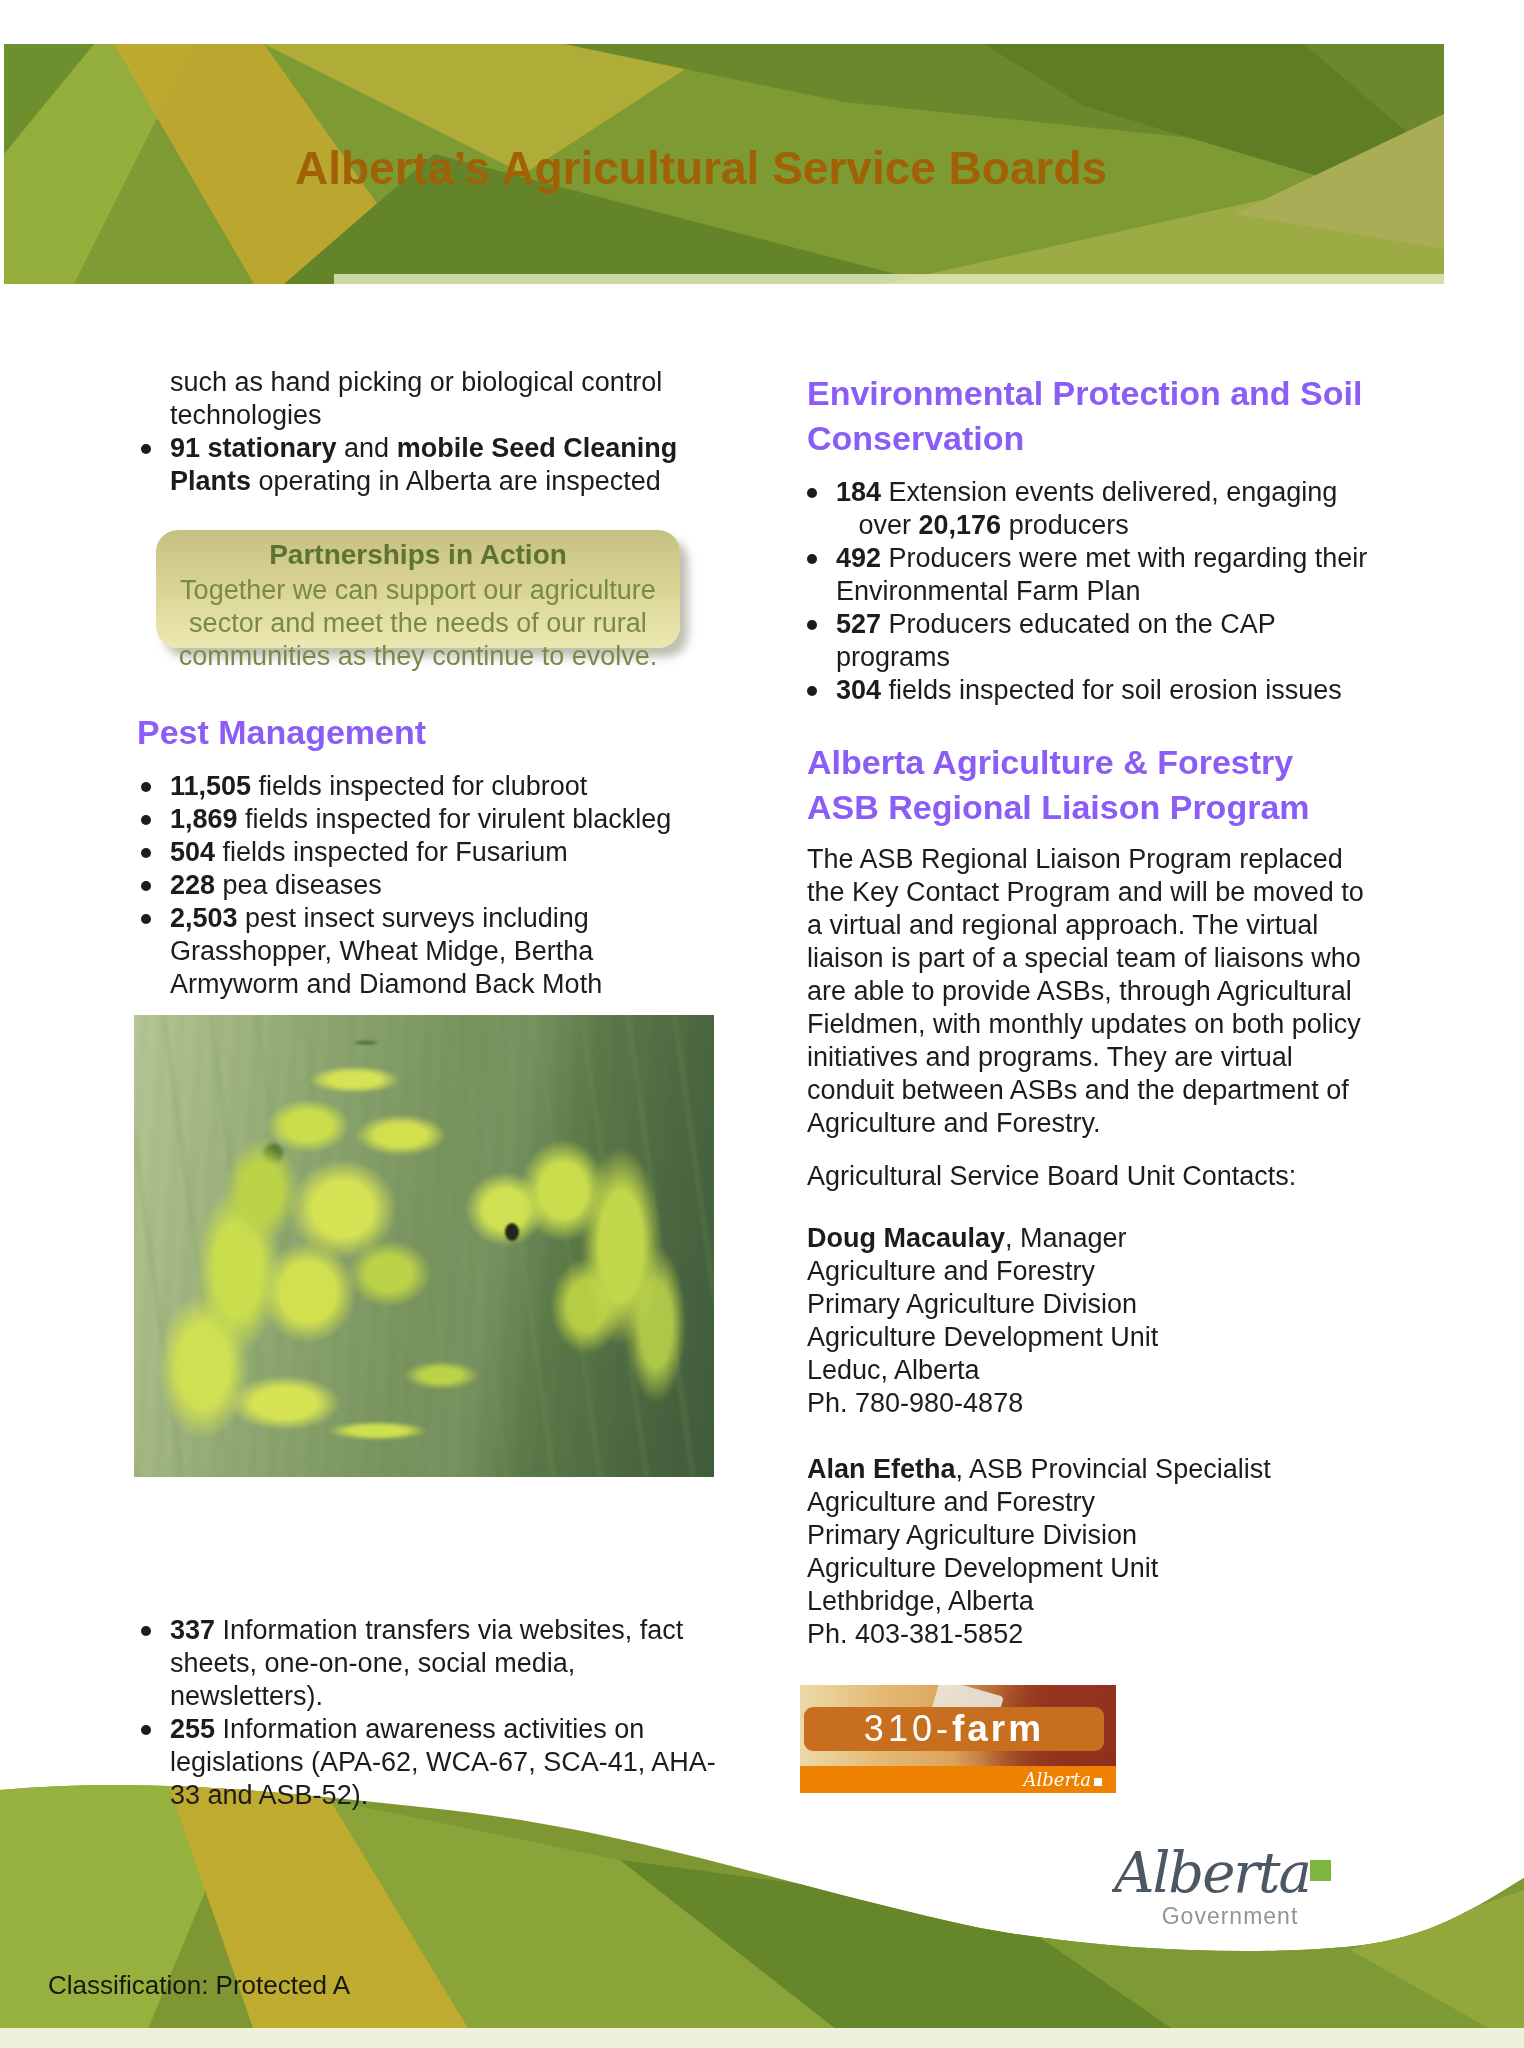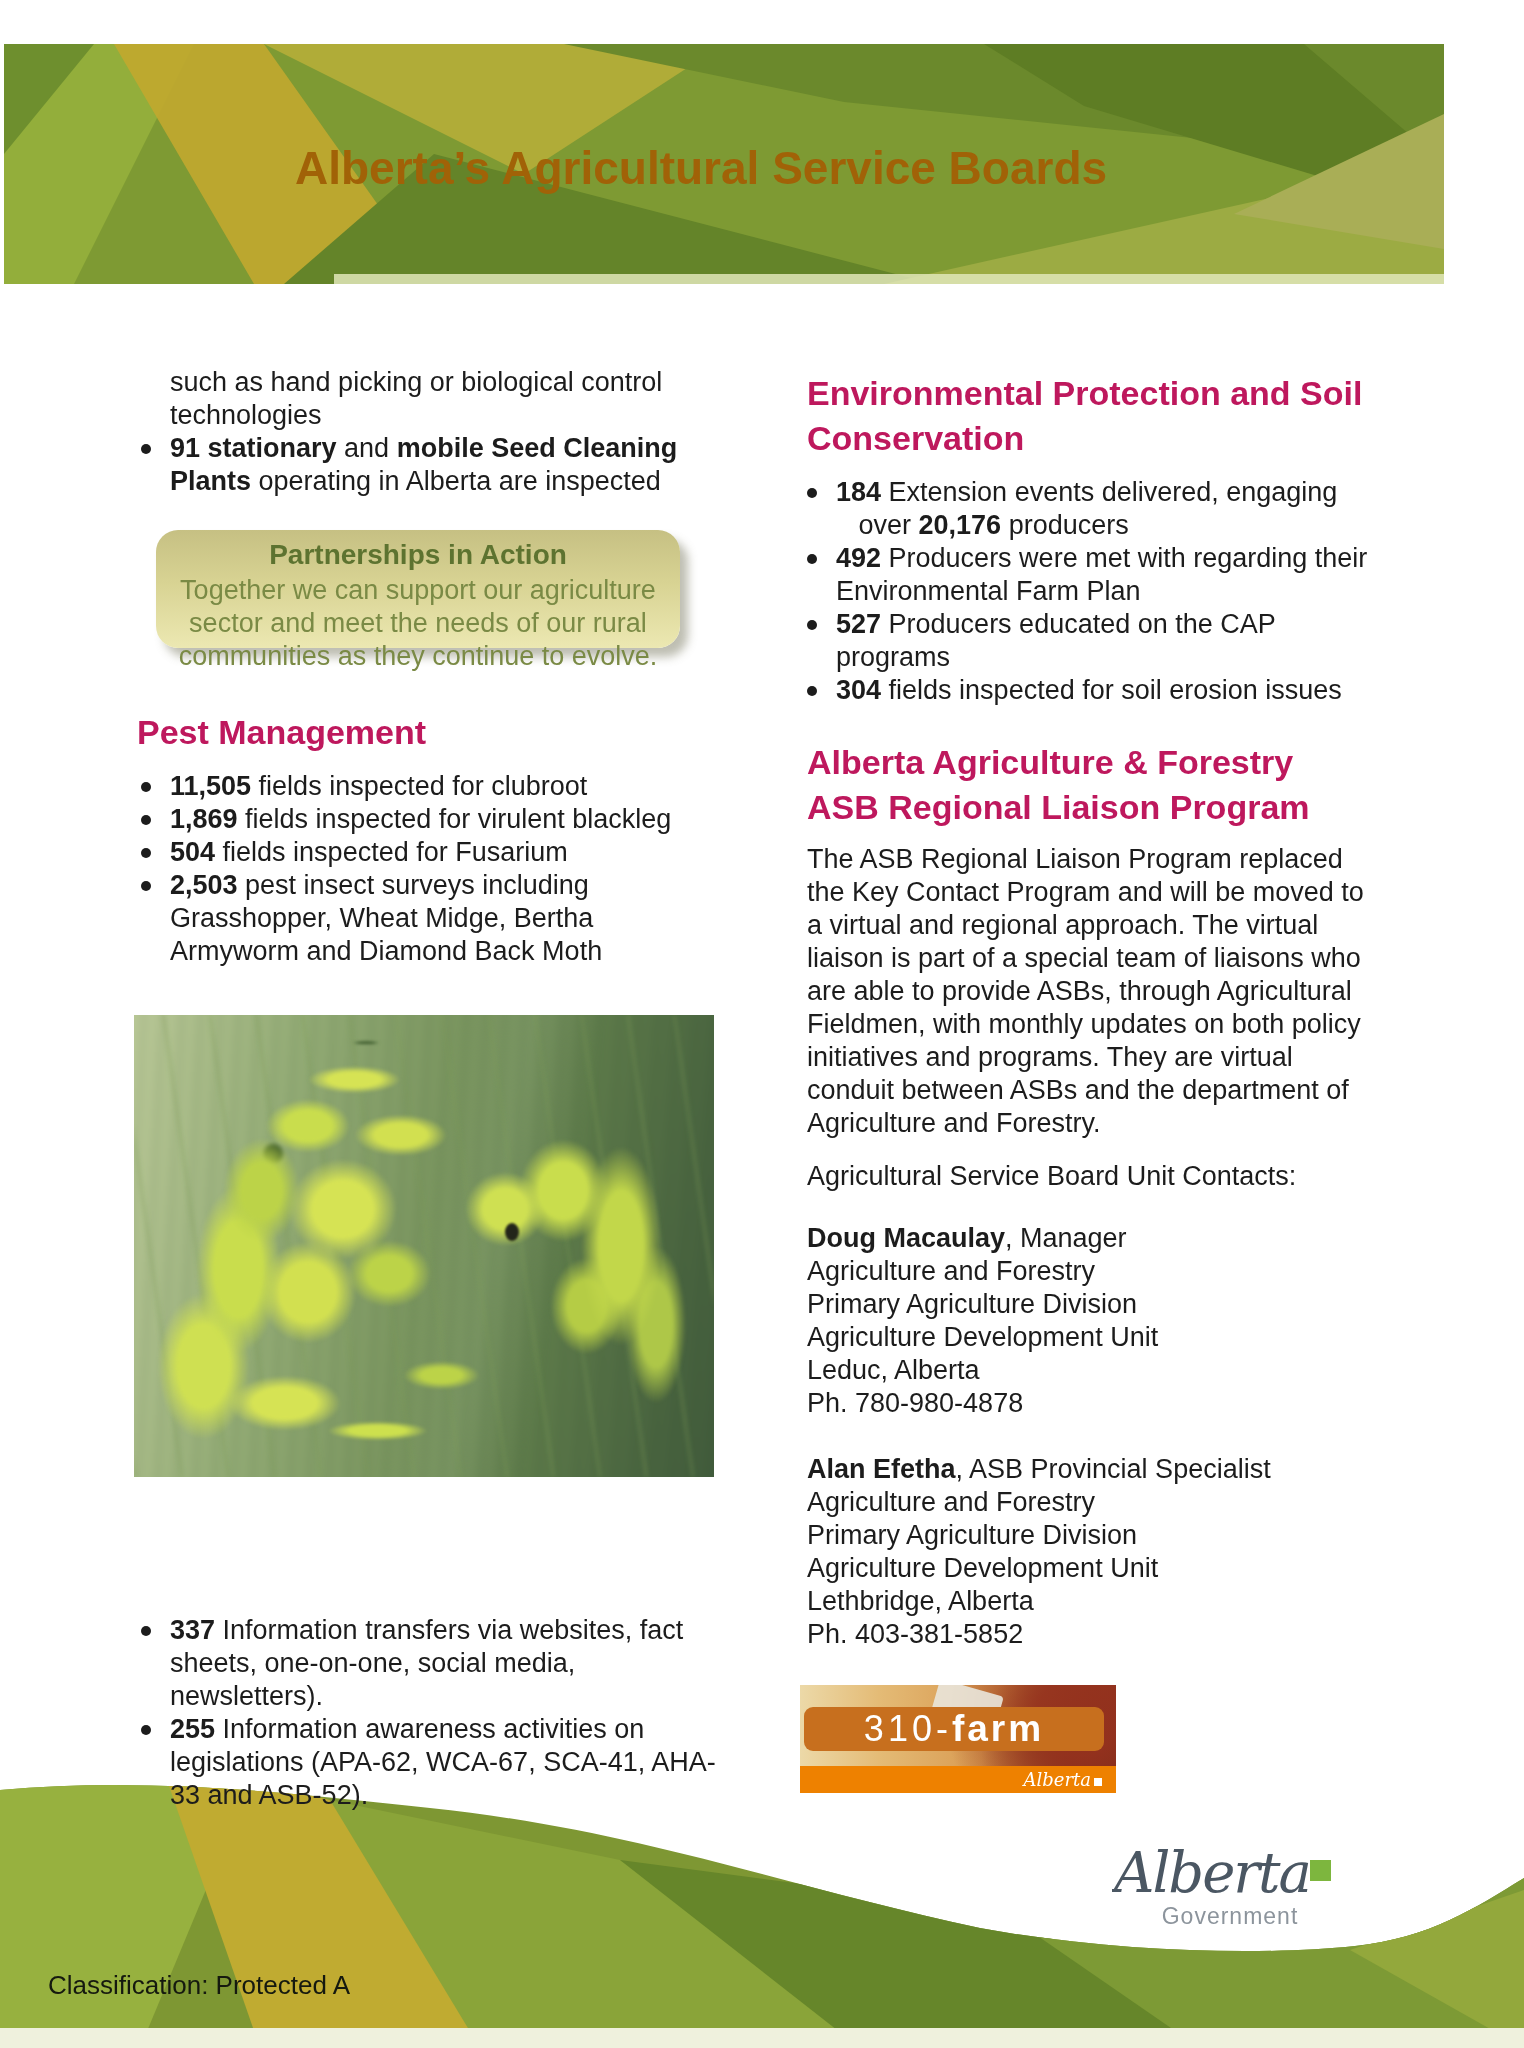--- a/index.html
+++ b/index.html
@@ -8,21 +8,21 @@
 
   
   .banner{position:absolute;left:4px;top:44px;width:1440px;height:240px;}
   .page-title{position:absolute;left:295px;top:141px;font-size:46px;font-weight:bold;
               color:#a16207;letter-spacing:0px;white-space:nowrap;z-index:2;}
 
   
   .body-text{position:absolute;font-size:27px;line-height:33px;color:#1c1c1c;
              white-space:pre-line;z-index:2;}
   .section-h{position:absolute;font-size:34px;line-height:45px;font-weight:bold;
-             color:#be185d;white-space:pre-line;z-index:2;}
+             color:#8b5cf6;white-space:pre-line;z-index:2;}
   .bullets{position:absolute;list-style:none;margin:0;padding:0;z-index:2;}
   .bullets li{position:relative;padding-left:36px;font-size:27px;line-height:33px;
               color:#1c1c1c;white-space:pre-line;}
   .bullets li::before{content:"";position:absolute;left:7px;top:12px;width:10px;height:10px;
               border-radius:50%;background:#1c1c1c;}
   b{font-weight:bold;}
 
   
   .callout{position:absolute;left:156px;top:530px;width:524px;height:118px;
            border-radius:22px;text-align:center;z-index:2;
@@ -120,20 +120,21 @@
     <div class="callout-body">Together we can support our agriculture
 sector and meet the needs of our rural
 communities as they continue to evolve.</div>
   </div>
 
   <div class="section-h" style="left:137px;top:710px;width:560px;">Pest Management</div>
   <ul class="bullets" style="left:134px;top:770px;width:600px;">
       <li><b>11,505</b><span> fields inspected for clubroot</span></li>
       <li><b>1,869</b><span> fields inspected for virulent blackleg</span></li>
       <li><b>504</b><span> fields inspected for Fusarium</span></li>
+      <li><b>228</b><span> pea diseases</span></li>
       <li><b>2,503</b><span> pest insect surveys including
 Grasshopper, Wheat Midge, Bertha
 Armyworm and Diamond Back Moth</span></li>
     </ul>
 
   <div class="photo">
     <div class="photo-bg"></div>
     <div class="photo-stems"></div>
     <div class="photo-flowers"></div>
     <div class="beetle"></div>

